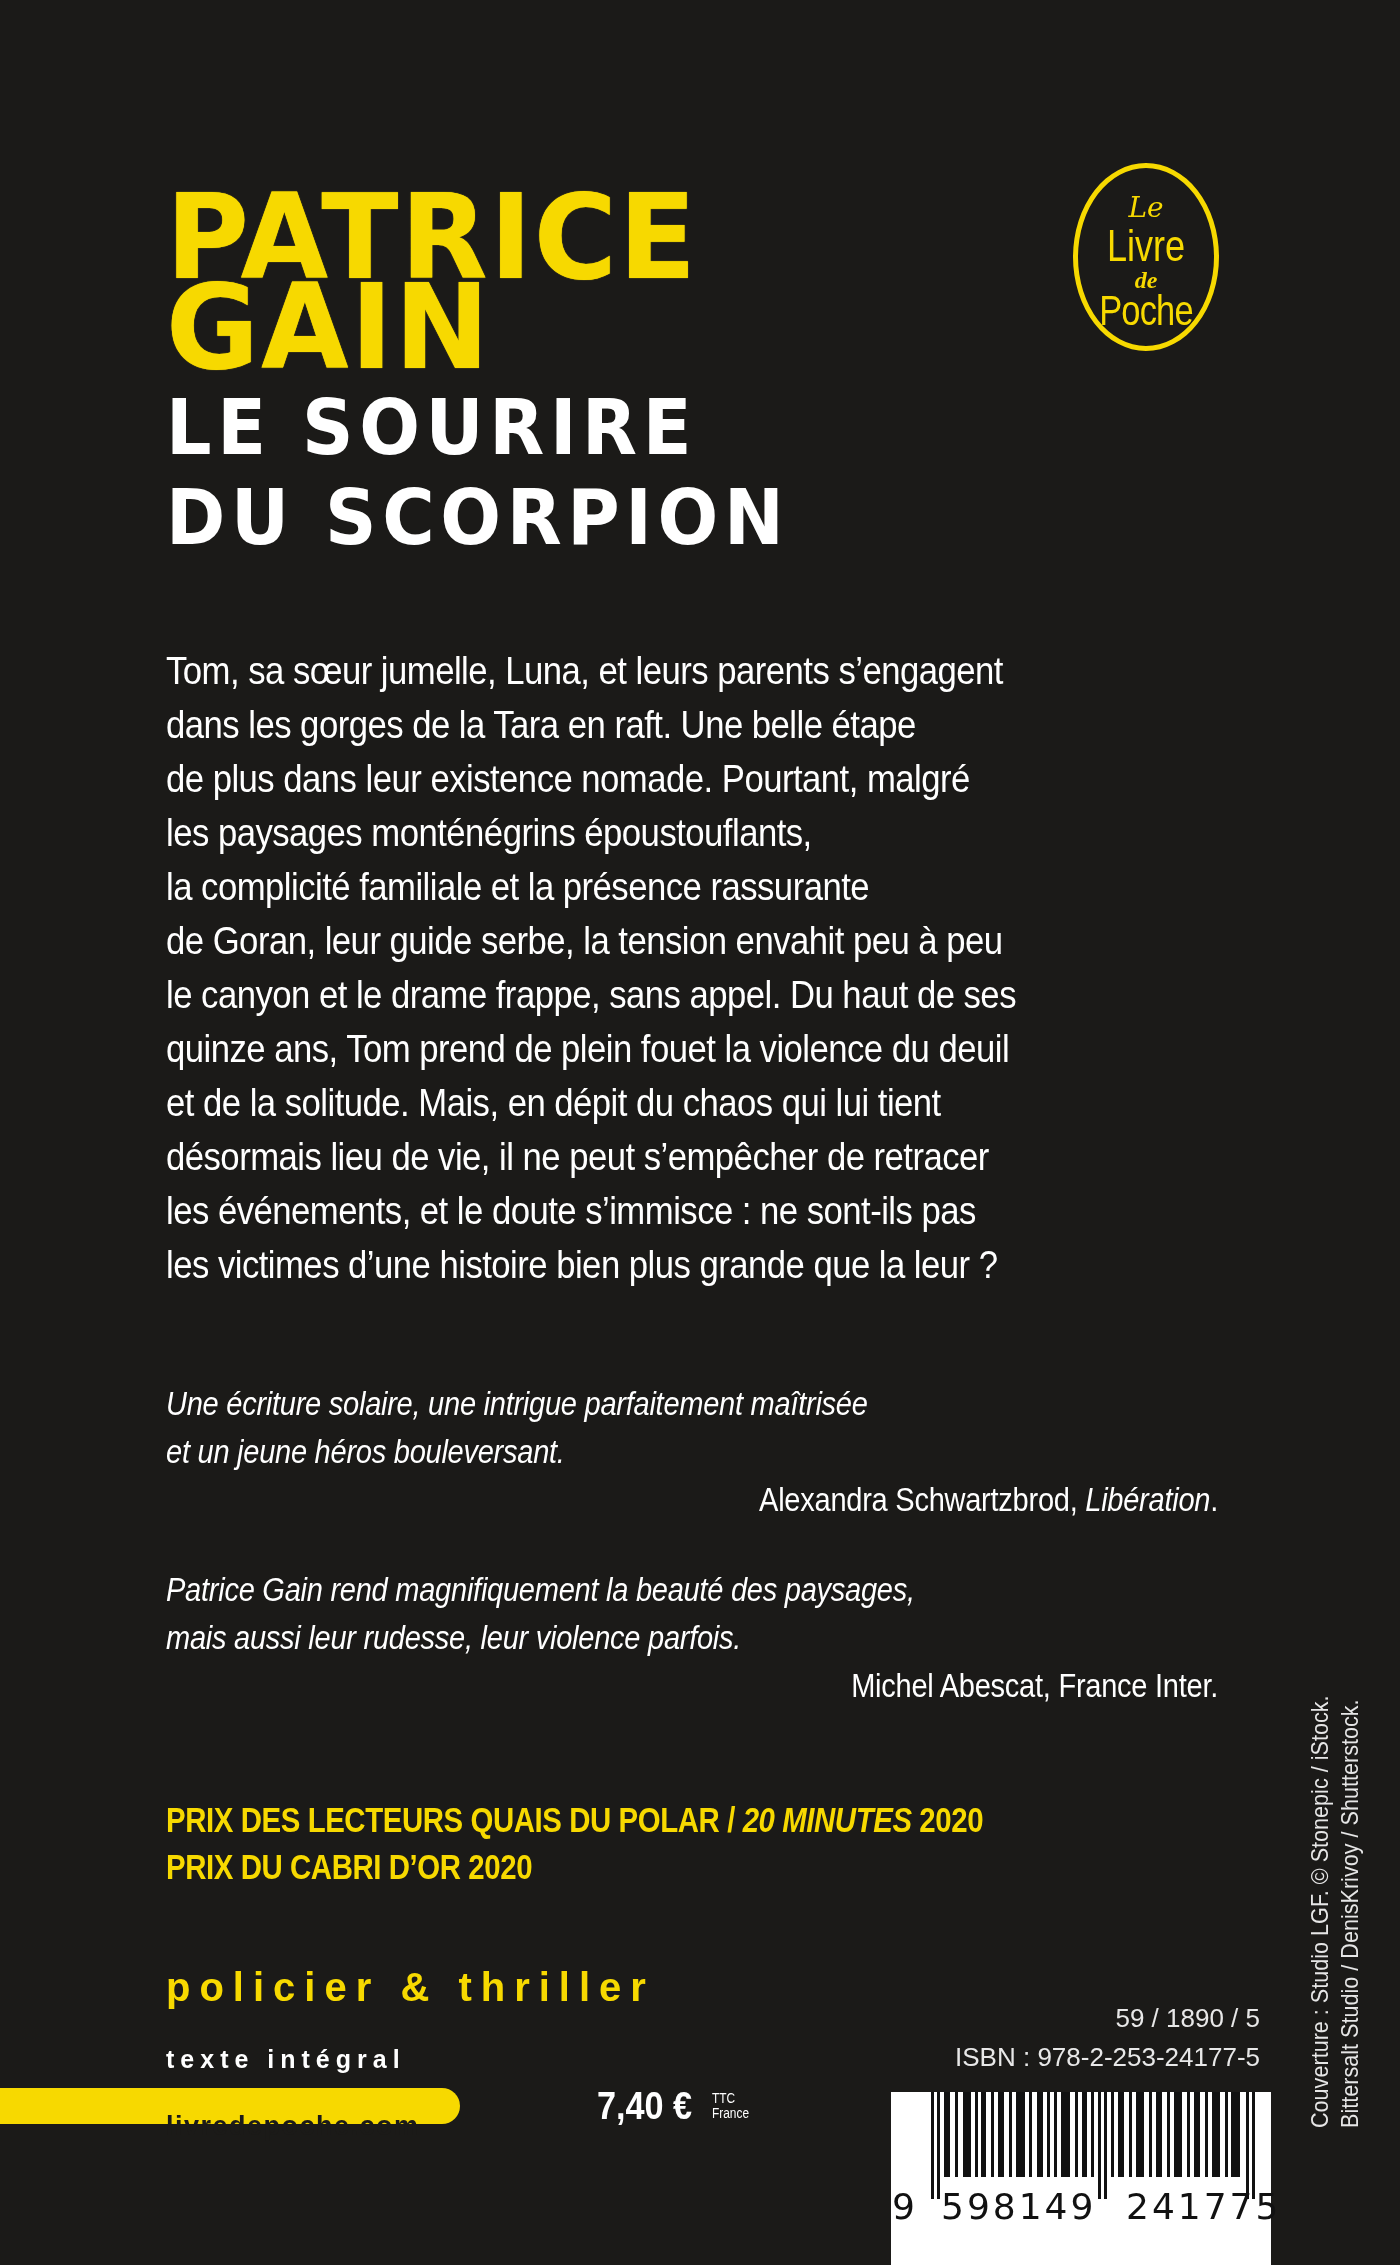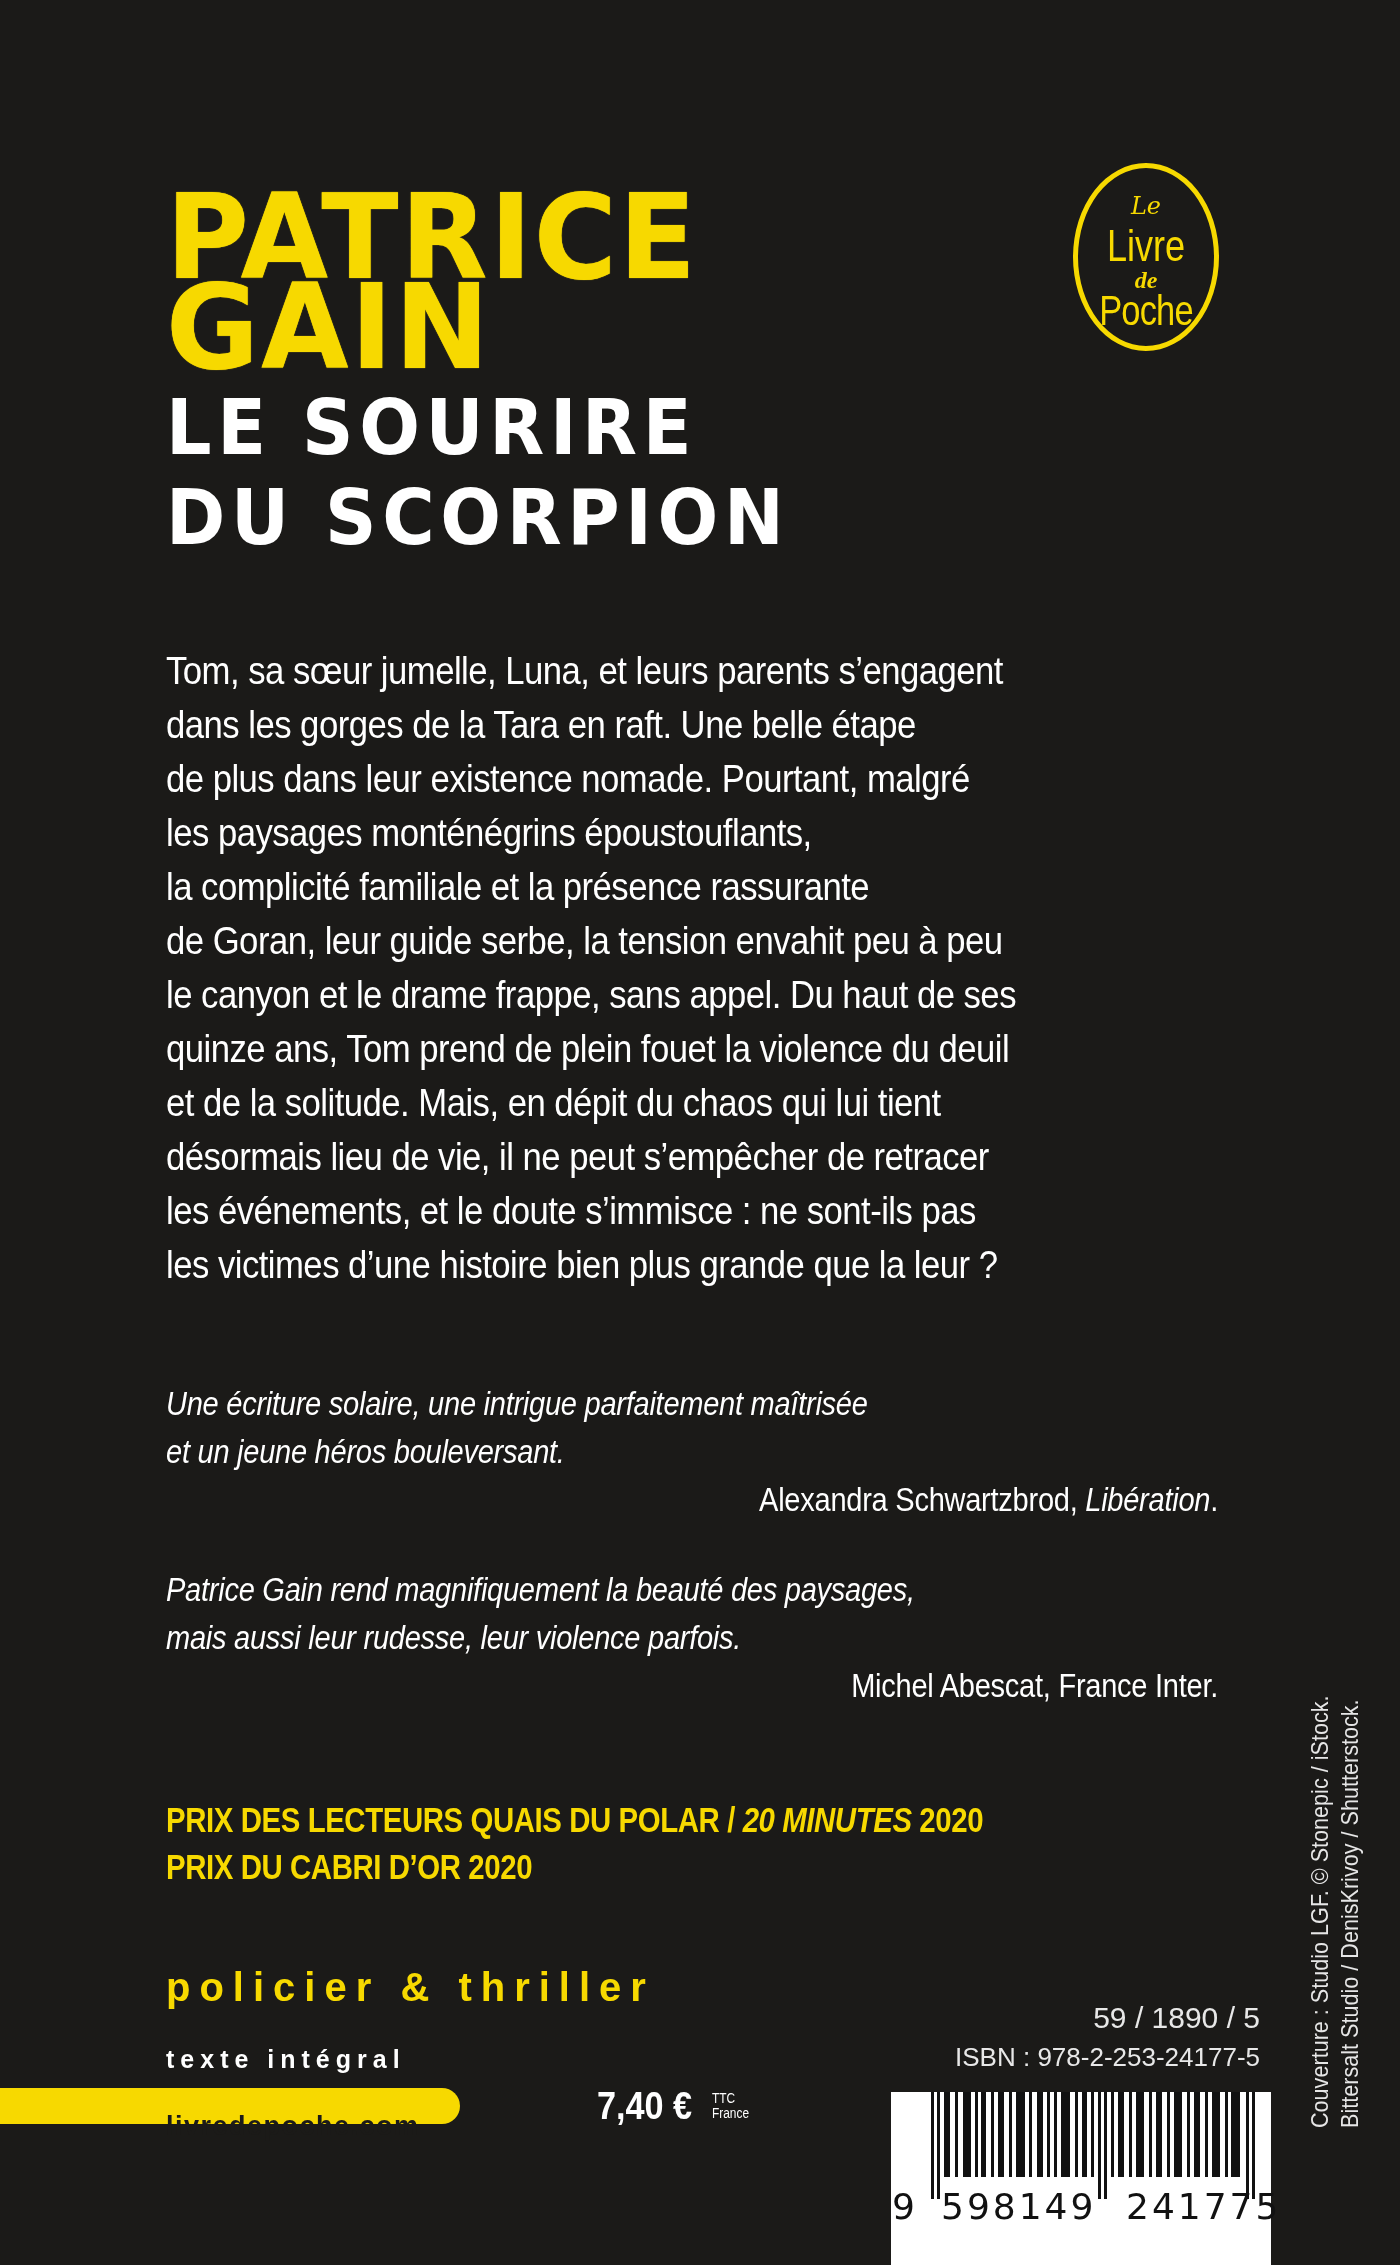--- a/index.html
+++ b/index.html
@@ -33,21 +33,21 @@
   
   .logo {
     position: absolute; left: 1073px; top: 163px;
     width: 146px; height: 188px;
     border: 5px solid #f7d900; border-radius: 50%;
     box-sizing: border-box;
     color: #f7d900;
     text-align: center;
   }
   .logo span { display: block; position: absolute; left: 0; right: 0; line-height: 1; }
-  .logo .le   { top: 26px; font-family: "DejaVu Serif", serif; font-style: italic; font-size: 24px; }
+  .logo .le   { top: 26px; font-family: "DejaVu Serif", serif; font-style: italic; font-size: 28px; }
   .logo .livre{ top: 56px; font-family: "Liberation Sans", sans-serif; font-size: 44px; transform: scaleX(0.82); }
   .logo .de   { top: 100px; font-family: Liberation Serif, serif; font-style: italic; font-weight: bold; font-size: 24px; }
   .logo .poche{ top: 122px; font-family: "Liberation Sans", sans-serif; font-size: 42px; transform: scaleX(0.82); letter-spacing: -1px; }
 
   
   .blurb {
     position: absolute; left: 166px; top: 644px;
     width: 1120px;
   }
   .blurb .line {
@@ -112,21 +112,21 @@
   }
   .price-note {
     position: absolute; left: 712px; top: 2091px;
     font-size: 14px; line-height: 15px; white-space: nowrap;
     transform-origin: left top; transform: scaleX(0.85);
   }
 
   
   .code-ref {
     position: absolute; right: 140px; top: 2003px;
-    font-size: 30px; line-height: 30px; white-space: nowrap; color: #e8e8e8;
+    font-size: 26px; line-height: 30px; white-space: nowrap; color: #e8e8e8;
   }
   .isbn {
     position: absolute; right: 140px; top: 2042px;
     font-size: 26px; line-height: 30px; white-space: nowrap; color: #e8e8e8; margin-left: 12px;
   }
   .barcode {
     position: absolute; left: 891px; top: 2092px;
     width: 380px; height: 173px;
     background: #ffffff;
   }

